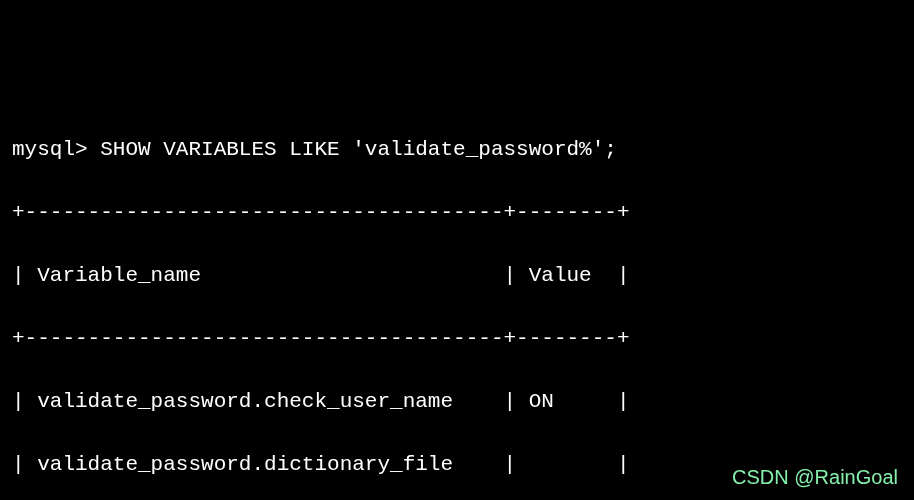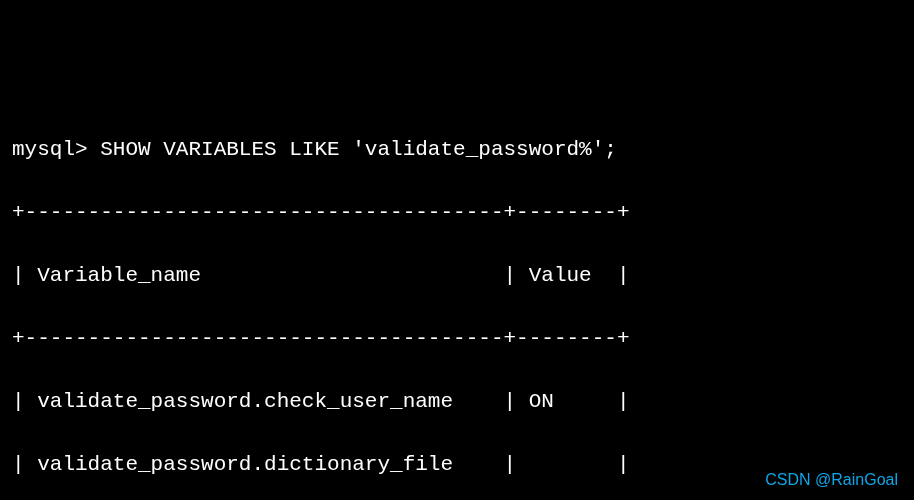--- a/index.html
+++ b/index.html
@@ -25,22 +25,22 @@
     .table-border {
       letter-spacing: 0;
     }
     .table-row {
       letter-spacing: 0;
     }
     .watermark {
       position: absolute;
       bottom: 8px;
       right: 16px;
-      font-size: 16px;
-      color: #0ea5e9;
+      font-size: 20px;
+      color: #86efac;
       font-family: Arial, sans-serif;
       white-space: normal;
     }
   </style>
 </head>
 <body>
 
 
 
 <div class="prompt-line"><span>mysql&gt; </span><span>SHOW VARIABLES LIKE 'validate_password%';</span></div>

